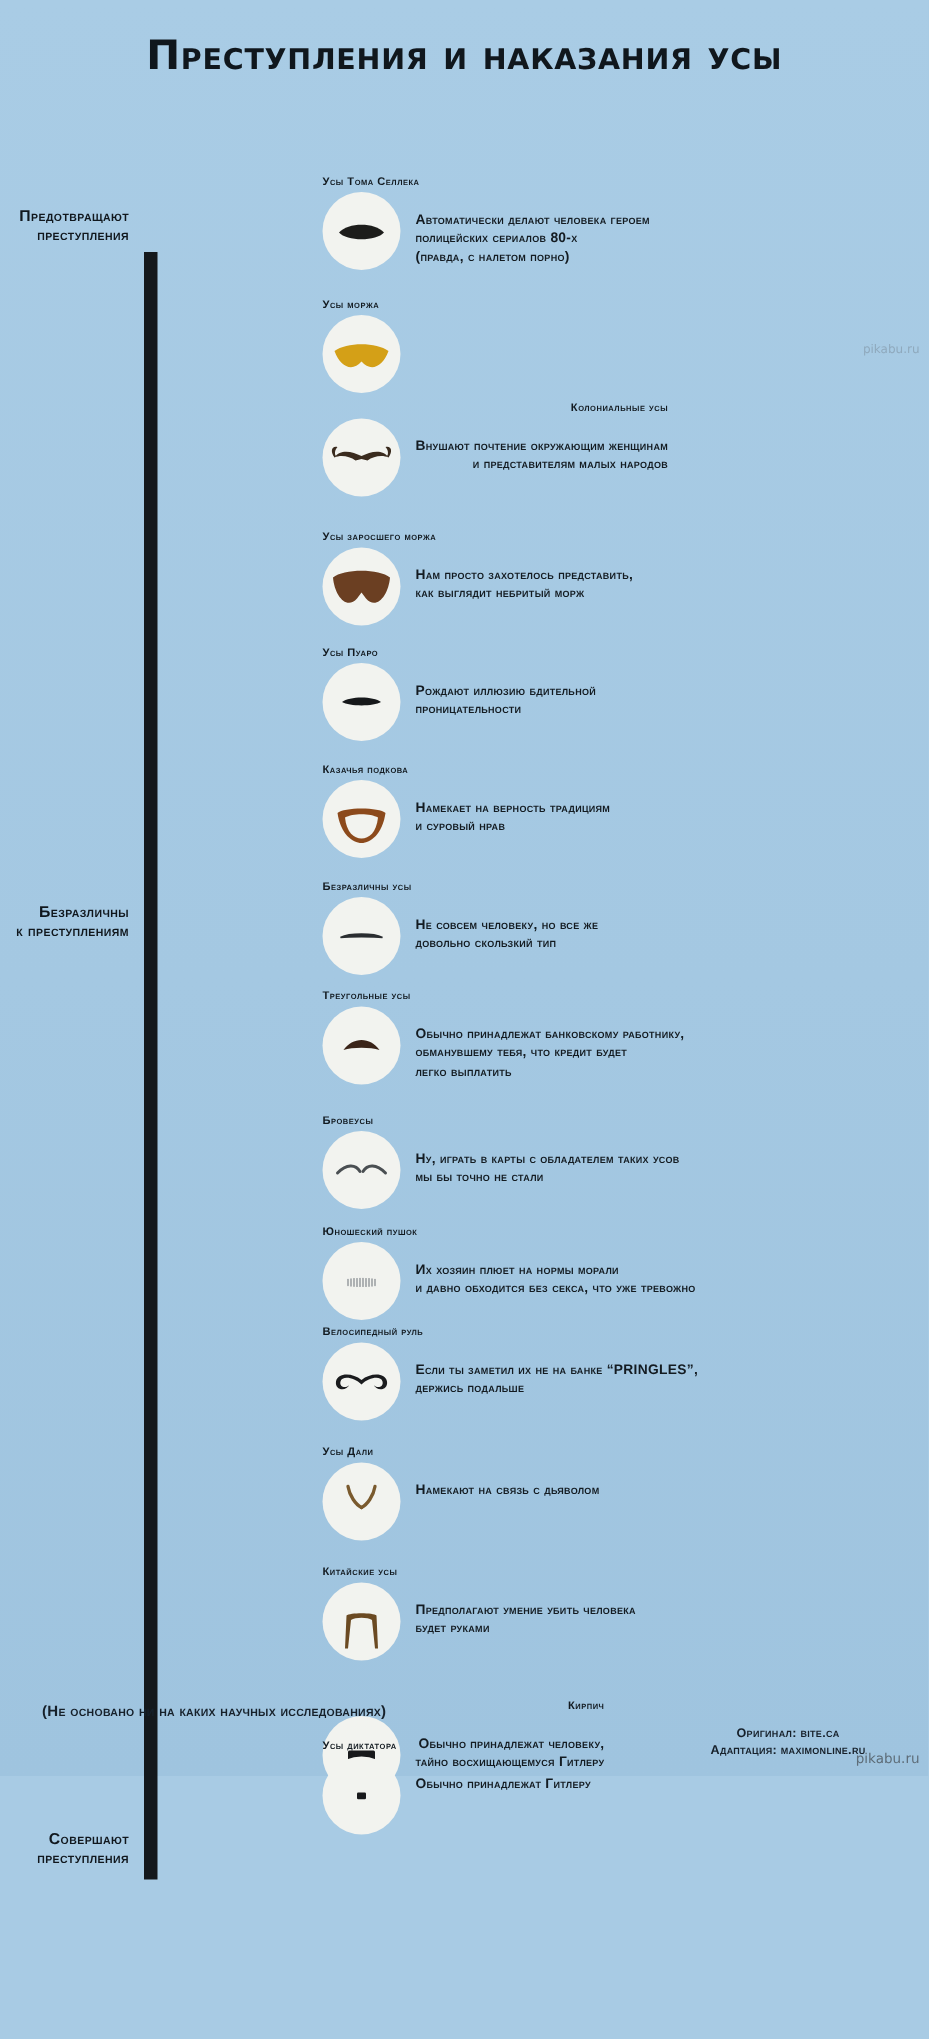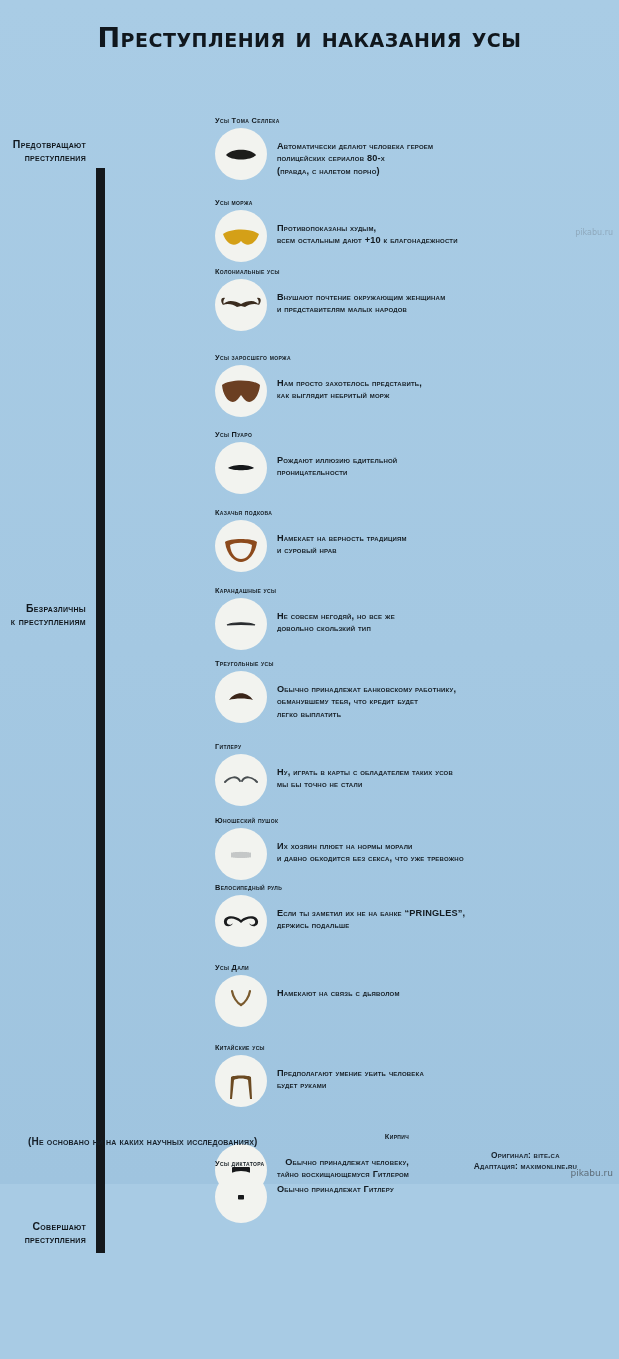--- a/index.html
+++ b/index.html
@@ -169,26 +169,24 @@
   <div class="row" style="top:198px;">
     <div class="row-name">Усы моржа</div>
     <div class="row-body">
       <div class="circle">
         <span class="m">
           <svg viewBox="0 0 52 52">
               <path d="M8 24 C16 18, 36 18, 44 24 C40 35, 32 38, 26 31 C20 38, 12 35, 8 24 Z" fill="#d4a017"></path>
             </svg>
         </span>
       </div>
-      <div class="desc">Противопоказаны худым,
-всем остальным дают +10 к благонадежности</div>
-    </div>
-  </div>
-
-  <div class="row" style="top:267px;">
+    </div>
+  </div>
+
+  <div class="row" style="top:267px;text-align:right;">
     <div class="row-name">Колониальные усы</div>
     <div class="row-body">
       <div class="circle">
         <span class="m">
           <svg viewBox="0 0 52 52">
             <path d="M8 26 C12 20, 20 22, 26 25 C32 22, 40 20, 44 26 C40 24, 34 25, 30 28 L26 27 L22 28 C18 25, 12 24, 8 26 Z" fill="#3a2b1e"></path>
             <path d="M8 26 C5 22, 6 18, 10 19 C8 21, 8 24, 9 25 Z" fill="#3a2b1e"></path>
             <path d="M44 26 C47 22, 46 18, 42 19 C44 21, 44 24, 43 25 Z" fill="#3a2b1e"></path>
           </svg>
         </span>
@@ -238,30 +236,30 @@
             <path d="M15 25 C16 35, 21 39, 26 39 C31 39, 36 35, 37 25 C32 22, 20 22, 15 25 Z" fill="#f2f3ef"></path>
           </svg>
         </span>
       </div>
       <div class="desc">Намекает на верность традициям
 и суровый нрав</div>
     </div>
   </div>
 
   <div class="row" style="top:586px;">
-    <div class="row-name">Карандашные усы</div>
+    <div class="row-name">Безразличны усы</div>
     <div class="row-body">
       <div class="circle">
         <span class="m">
           <svg viewBox="0 0 52 52">
               <path d="M12 27 C18 24, 34 24, 40 27 C34 26.2, 18 26.2, 12 27 Z" fill="#2a2d30" stroke="#2a2d30" stroke-width="1.1"></path>
             </svg>
         </span>
       </div>
-      <div class="desc">Не совсем негодяй, но все же
+      <div class="desc">Не совсем человеку, но все же
 довольно скользкий тип</div>
     </div>
   </div>
 
   <div class="row" style="top:659px;">
     <div class="row-name">Треугольные усы</div>
     <div class="row-body">
       <div class="circle">
         <span class="m">
           <svg viewBox="0 0 52 52">
@@ -269,21 +267,21 @@
             </svg>
         </span>
       </div>
       <div class="desc">Обычно принадлежат банковскому работнику,
 обманувшему тебя, что кредит будет
 легко выплатить</div>
     </div>
   </div>
 
   <div class="row" style="top:742px;">
-    <div class="row-name">Гитлеру</div>
+    <div class="row-name">Бровеусы</div>
     <div class="row-body">
       <div class="circle">
         <span class="m">
           <svg viewBox="0 0 52 52">
             <path d="M10 28 C16 22, 22 22, 25 27" fill="none" stroke="#4a4f52" stroke-width="2" stroke-linecap="round"></path>
             <path d="M27 27 C30 22, 36 22, 42 28" fill="none" stroke="#4a4f52" stroke-width="2" stroke-linecap="round"></path>
           </svg>
         </span>
       </div>
       <div class="desc">Ну, играть в карты с обладателем таких усов
@@ -366,21 +364,21 @@
     <div class="row-name">Кирпич</div>
     <div class="row-body">
       <div class="circle">
         <span class="m">
           <svg viewBox="0 0 52 52">
               <rect x="17" y="23" width="18" height="6.5" rx="1" fill="#18191b"></rect>
             </svg>
         </span>
       </div>
       <div class="desc">Обычно принадлежат человеку,
-тайно восхищающемуся Гитлером</div>
+тайно восхищающемуся Гитлеру</div>
     </div>
   </div>
 
   <div class="row" style="top:1159px;">
     <div class="row-name">Усы диктатора</div>
     <div class="row-body">
       <div class="circle">
         <span class="m">
           <svg viewBox="0 0 52 52">
               <rect x="23" y="24" width="6" height="4.5" rx="0.8" fill="#18191b"></rect>

